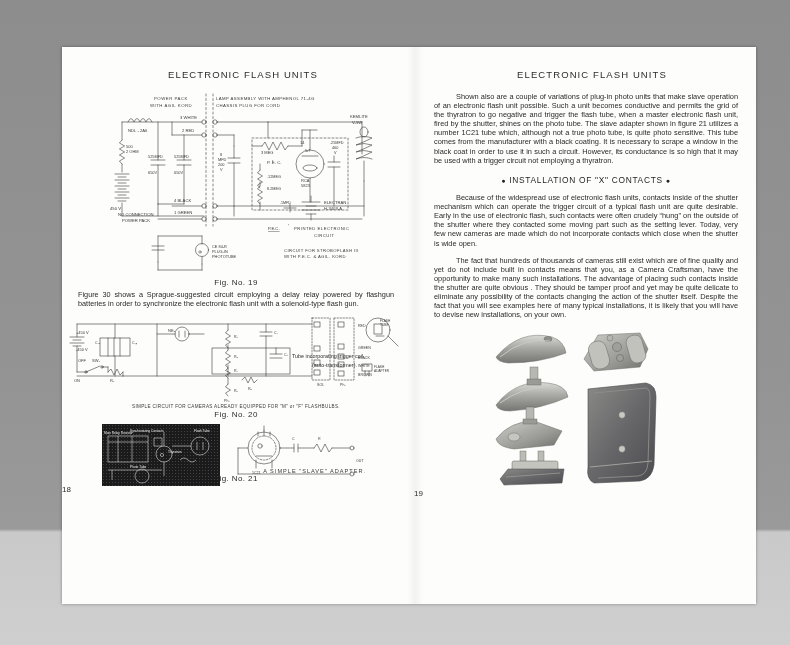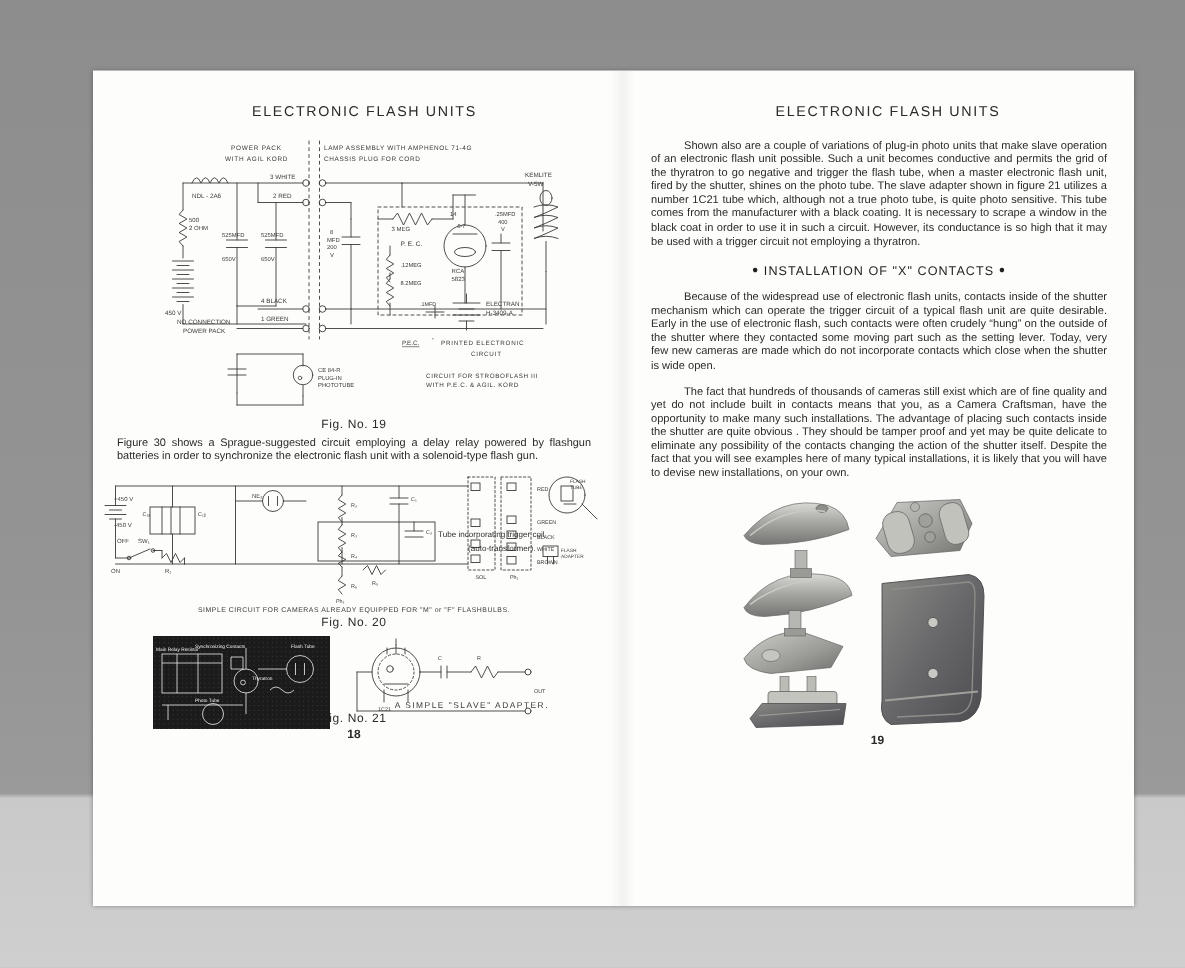--- a/index.html
+++ b/index.html
@@ -49,21 +49,21 @@
     text-align:center;font-size:8.4px;letter-spacing:.7px;color:#1f1f1f;
     margin:11px 0 8px 0;
   }
   .section-head .dot{font-size:7px;vertical-align:middle;}
 
   
   .fig-cap{
     text-align:center;font-size:8px;color:#2b2b2b;letter-spacing:.4px;
     font-family:"Liberation Sans", sans-serif;
   }
-  .folio{text-align:center;font-size:8px;color:#2b2b2b;margin-top:2px;font-weight:bold;}
+  .folio{text-align:left;font-size:8px;color:#2b2b2b;margin-top:2px;}
   .para-under-fig{
     margin:3px 16px 0 16px;font-size:7.3px;line-height:9px;color:#2a2a2a;
     text-align:justify;
   }
 
   
   .schem{position:relative;}
   .schem svg{display:block;}
 
   .tiny-cap{

